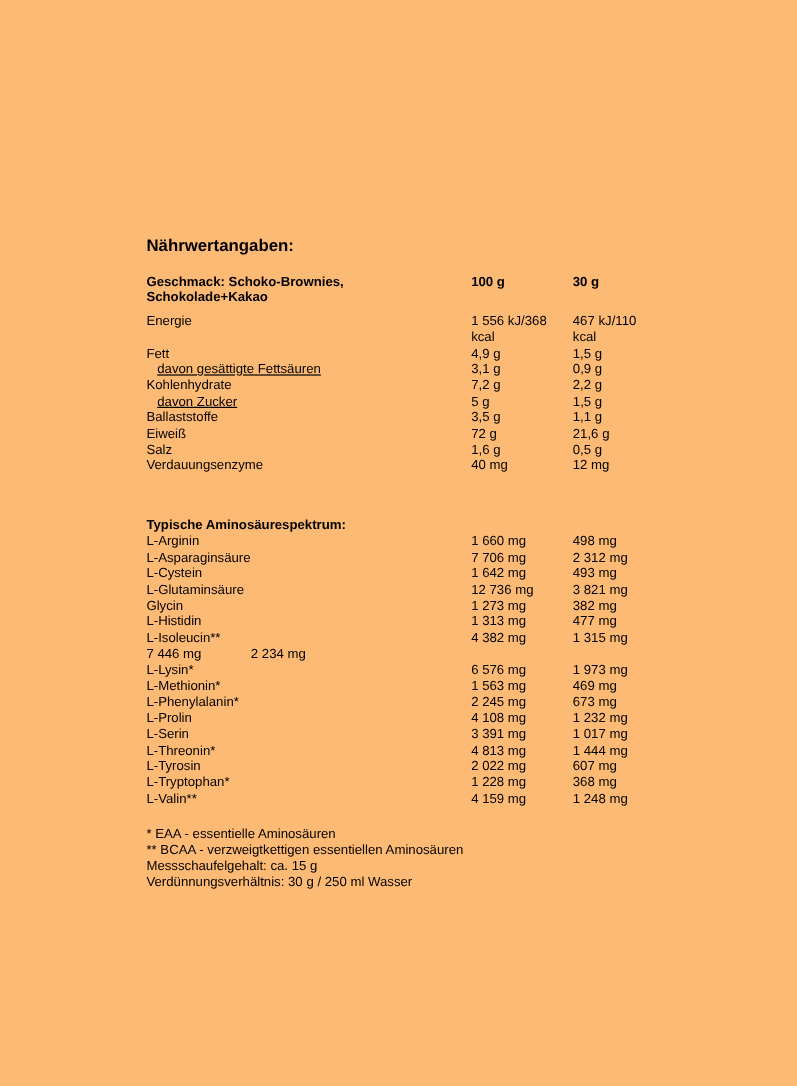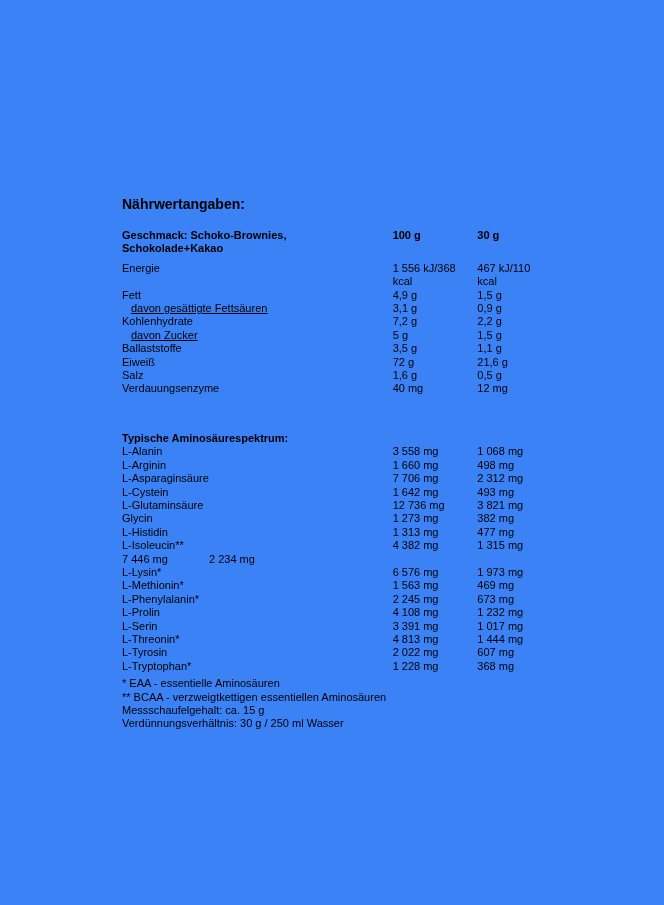--- a/index.html
+++ b/index.html
@@ -6,21 +6,21 @@
     margin: 0;
     padding: 0;
     background: #ffffff;
     font-family: "Liberation Sans", sans-serif;
     color: #000000;
   }
   .page {
     position: relative;
     width: 664px;
     height: 905px;
-    background: #3b82f6;
+    background: #fdba74;
     overflow: hidden;
   }
   .sheet {
     position: absolute;
     left: 122px;
     top: 196px;
     width: 440px;
   }
   .title {
     font-size: 14px;
@@ -49,21 +49,21 @@
     white-space: pre-line;
   }
   .bold {
     font-weight: bold;
   }
   .section-title {
     font-weight: bold;
     margin-top: 36px;
   }
   .footnotes {
-    margin-top: 4px;
+    margin-top: 16px;
   }
   .footnote {
     font-size: 11px;
     line-height: 13.4px;
   }
 </style>
 </head>
 <body>
 
 <div class="page">
@@ -129,25 +129,20 @@
           <div class="c-val">12 mg</div>
         </div>
       </div>
 
     <div class="row section-title">
       <div class="c-label bold">Typische Aminosäurespektrum:</div>
     </div>
 
     <div id="amino-rows">
         <div class="row">
-          <div class="c-label">L-Alanin</div>
-          <div class="c-val">3 558 mg</div>
-          <div class="c-val">1 068 mg</div>
-        </div>
-        <div class="row">
           <div class="c-label">L-Arginin</div>
           <div class="c-val">1 660 mg</div>
           <div class="c-val">498 mg</div>
         </div>
         <div class="row">
           <div class="c-label">L-Asparaginsäure</div>
           <div class="c-val">7 706 mg</div>
           <div class="c-val">2 312 mg</div>
         </div>
         <div class="row">
@@ -211,20 +206,25 @@
         </div>
         <div class="row">
           <div class="c-label">L-Tyrosin</div>
           <div class="c-val">2 022 mg</div>
           <div class="c-val">607 mg</div>
         </div>
         <div class="row">
           <div class="c-label">L-Tryptophan*</div>
           <div class="c-val">1 228 mg</div>
           <div class="c-val">368 mg</div>
+        </div>
+        <div class="row">
+          <div class="c-label">L-Valin**</div>
+          <div class="c-val">4 159 mg</div>
+          <div class="c-val">1 248 mg</div>
         </div>
       </div>
 
     <div class="footnotes" id="footnotes">
         <div class="footnote">* EAA - essentielle Aminosäuren</div>
         <div class="footnote">** BCAA - verzweigtkettigen essentiellen Aminosäuren</div>
         <div class="footnote">Messschaufelgehalt: ca. 15 g</div>
         <div class="footnote">Verdünnungsverhältnis: 30 g / 250 ml Wasser</div>
       </div>
 

